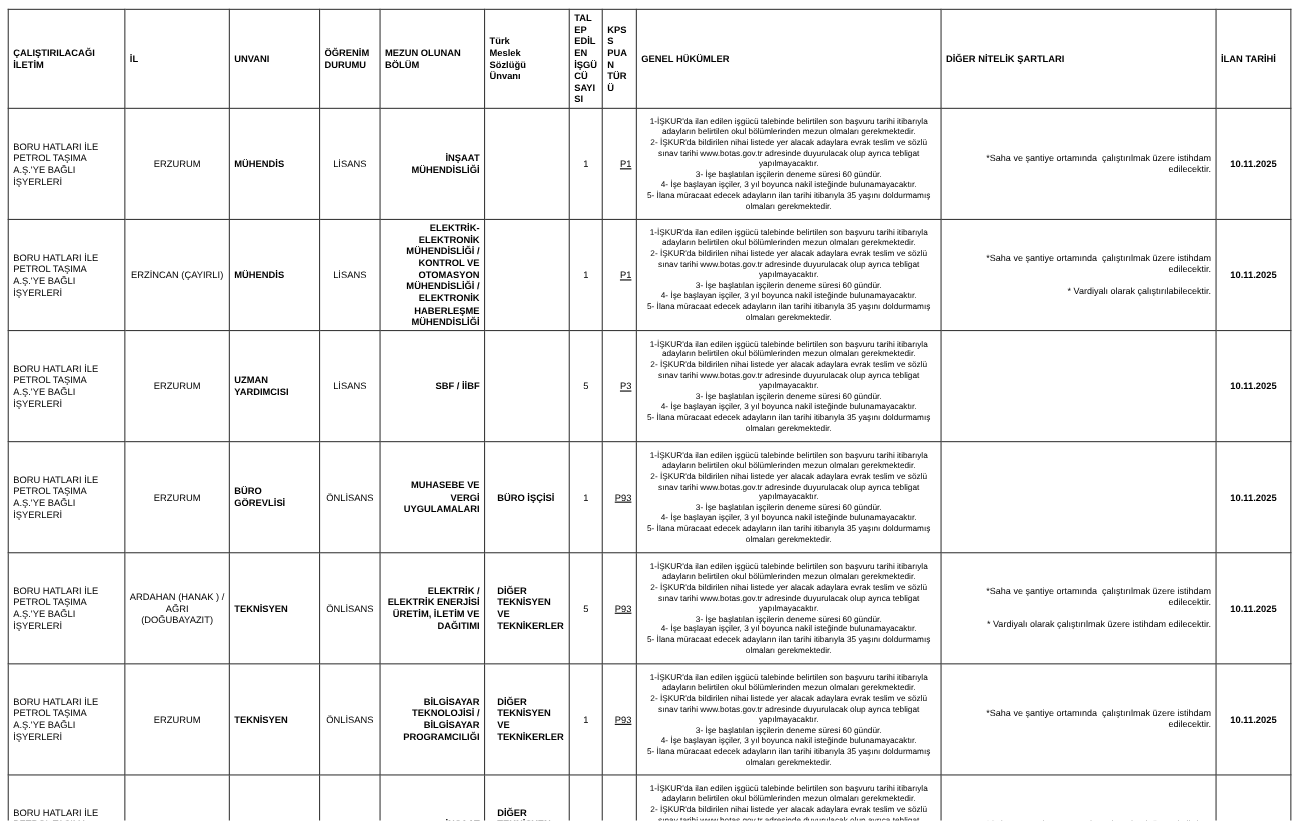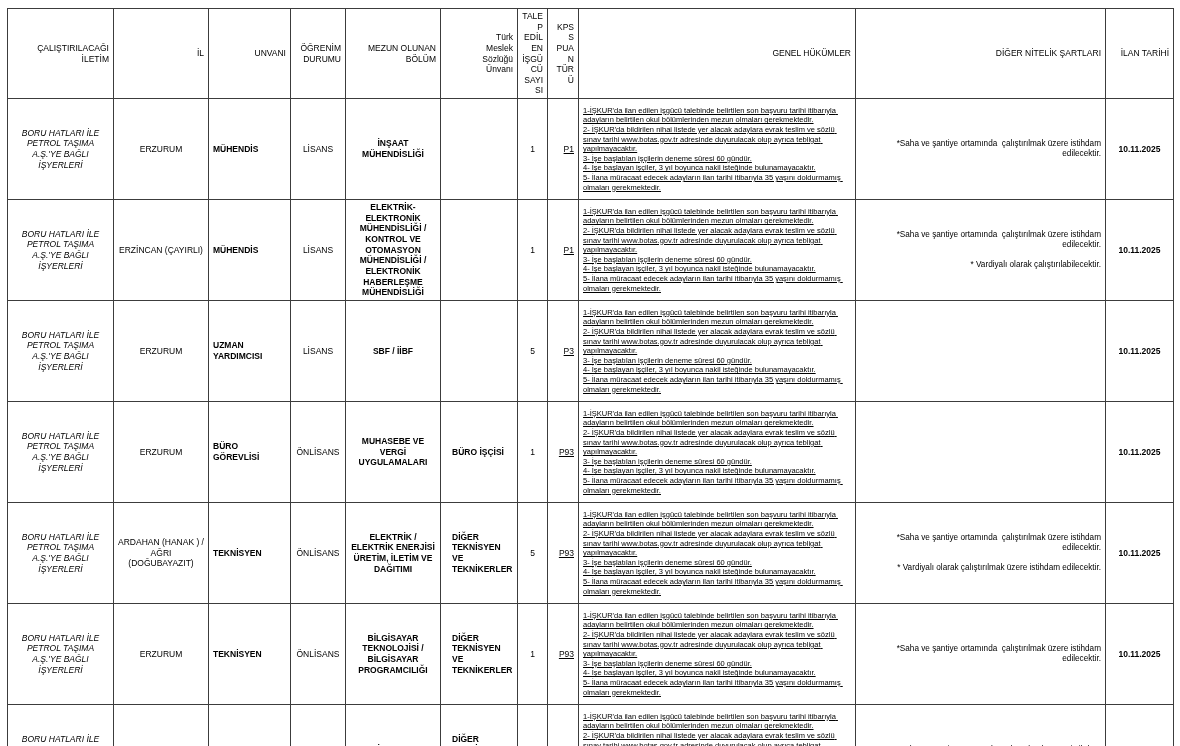--- a/index.html
+++ b/index.html
@@ -24,40 +24,40 @@
   }
   th, td {
     border: 1px solid #3c3c3c;
     vertical-align: middle;
     padding: 2px 4px;
     overflow: hidden;
     word-wrap: break-word;
   }
   th {
     font-size: 8.5px;
-    font-weight: normal;
-    text-align: right;
+    font-weight: bold;
+    text-align: left;
     height: 38px;
     white-space: pre-line;
     line-height: 1.25;
   }
   td {
     height: 96px;
     font-size: 8.5px;
     line-height: 1.25;
   }
-  td.c-unite  { text-align: center; font-style: italic; }
+  td.c-unite  { text-align: left; }
   td.c-il     { text-align: center; }
   td.c-unvan  { text-align: left; font-weight: bold; }
   td.c-ogrenim{ text-align: center; margin-top: 40px; }
-  td.c-bolum  { text-align: center; font-weight: bold; }
+  td.c-bolum  { text-align: right; font-weight: bold; }
   td.c-meslek { text-align: left; font-weight: bold; padding-left: 11px; }
   td.c-sayi   { text-align: center; }
   td.c-kpss   { text-align: right; text-decoration: underline; }
-  td.c-genel  { text-align: left; font-size: 7.5px; line-height: 1.28; white-space: pre-wrap; text-decoration: underline; }
+  td.c-genel  { text-align: center; font-size: 7.5px; line-height: 1.28; white-space: pre-wrap; }
   td.c-diger  { text-align: right; font-size: 8.2px; white-space: pre-wrap; }
   td.c-tarih  { text-align: center; font-weight: bold; }
 </style>
 </head>
 <body>
 
 <div class="sheet">
   <table>
     <colgroup>
       <col style="width:106px">

